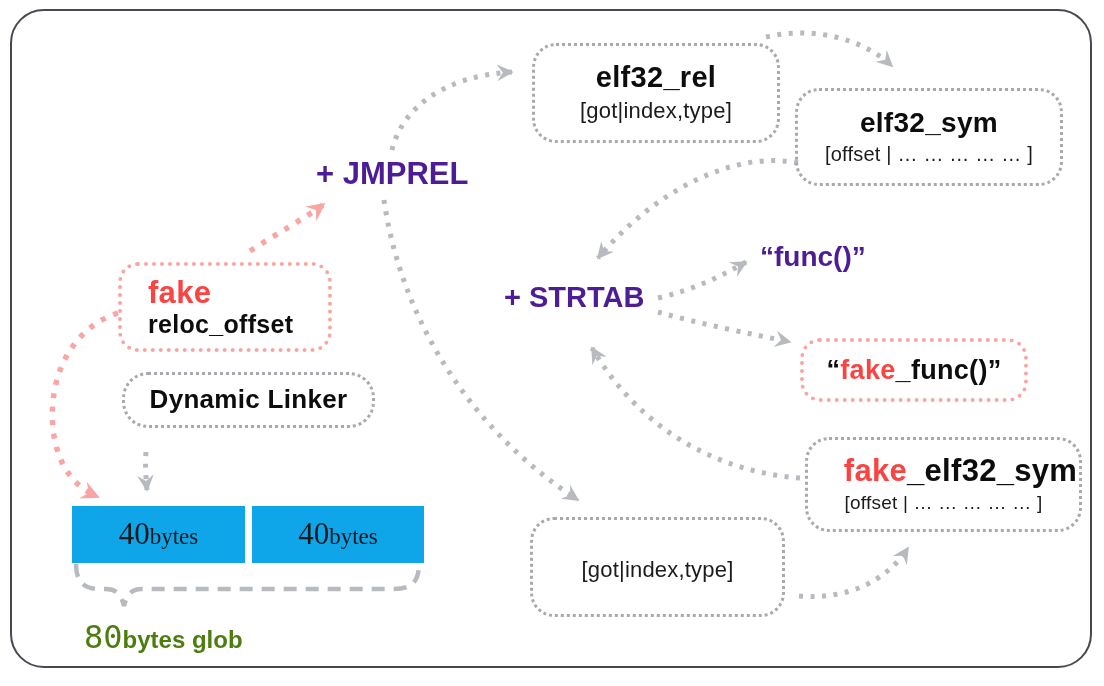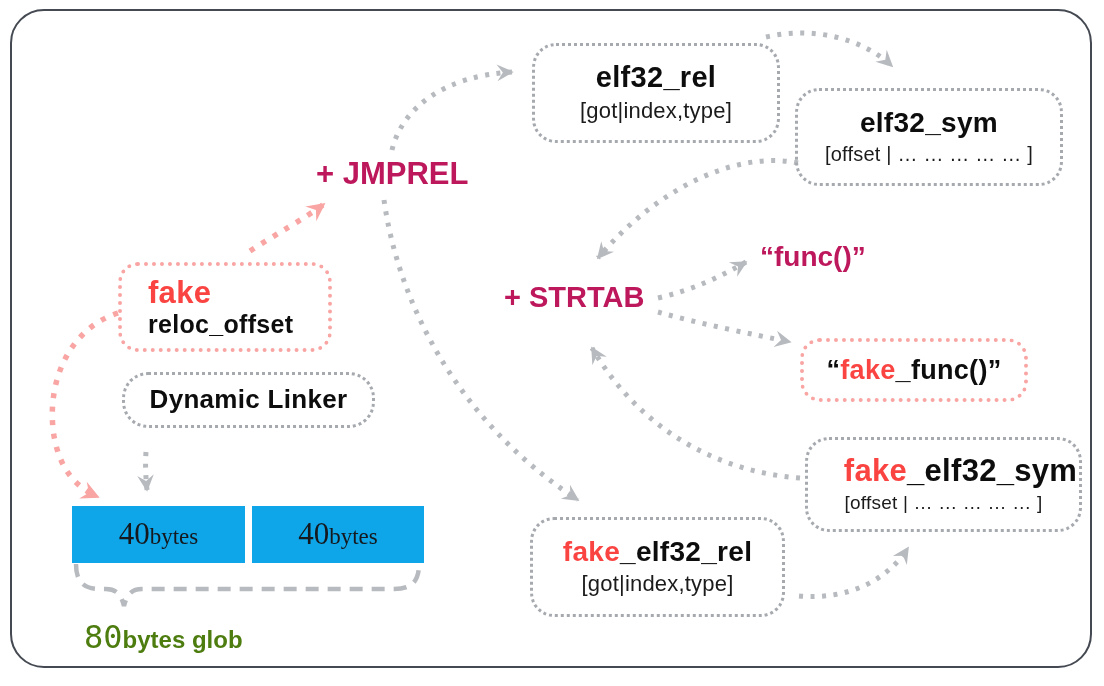--- a/index.html
+++ b/index.html
@@ -18,21 +18,21 @@
     display:flex; flex-direction:column; align-items:center; justify-content:center;
     text-align:center;
   }
   .node.gray { border:3px dotted #a6aaaf; border-radius:24px; }
   .node.pink { border:4px dotted #f8a5a3; border-radius:20px; }
 
   .node-title { font-weight:bold; color:#0d0d0d; letter-spacing:.3px; line-height:1.05; }
   .node-sub   { color:#1b1b1b; margin-top:5px; letter-spacing:.2px; }
   .red { color:#fa4442; }
 
-  .label { position:absolute; font-weight:bold; color:#be185d; white-space:nowrap; }
+  .label { position:absolute; font-weight:bold; color:#4c1d95; white-space:nowrap; }
 
   .block {
     position:absolute; background:#0ea5e9; text-align:center;
     font-family:Liberation Serif, serif; color:#15181c; line-height:56px;
     white-space:nowrap;
   }
   .block .num  { font-size:31px; }
   .block .unit { font-size:23px; }
 
   .glob { position:absolute; white-space:nowrap; color:#4d7c0f; }
@@ -105,21 +105,20 @@
   <div class="node pink" style="left:800px; top:338px; width:228px; height:64px;">
     <div class="node-title" style="font-size:27px;"><span>“</span><span class="red">fake</span><span>_func()</span><span>”</span></div>
   </div>
 
   <div class="node gray" style="left:805px; top:437px; width:277px; height:95px;">
     <div class="node-title" style="font-size:31px;margin-left:34px;"><span class="red">fake</span><span>_elf32_sym</span></div>
     <div class="node-sub" style="font-size:19px;">[offset | … … … … … ]</div>
   </div>
 
   <div class="node gray" style="left:530px; top:517px; width:255px; height:100px;">
-    <div class="node-title" style="font-size:28px;"><span class="red">fake</span><span>_elf32_rel</span></div>
     <div class="node-sub" style="font-size:22px;">[got|index,type]</div>
   </div>
 
   <div class="block" style="left:72px; top:506px; width:173px; height:57px;"><span class="num">40</span><span class="unit">bytes</span></div>
 
   <div class="block" style="left:252px; top:506px; width:172px; height:57px;"><span class="num">40</span><span class="unit">bytes</span></div>
 
   <div class="glob" style="left:84px; top:618px;"><span class="num">80</span><span class="rest">bytes glob</span></div>
 
 </div>

